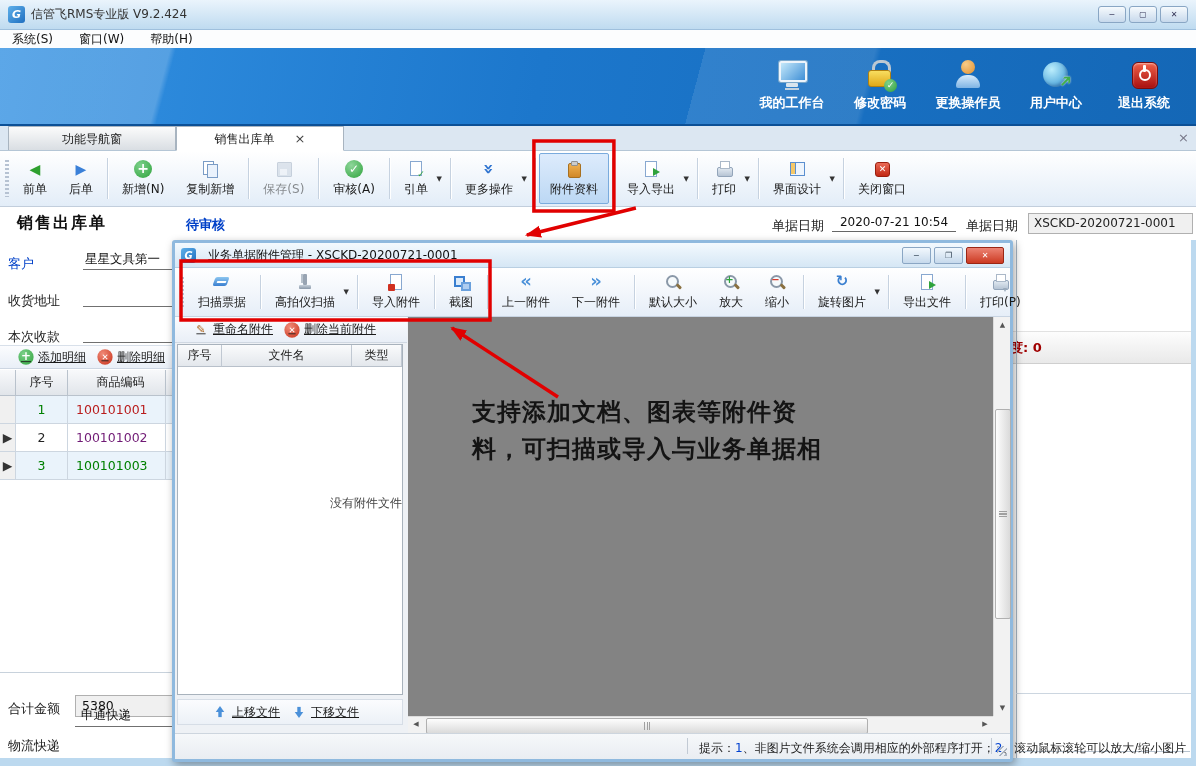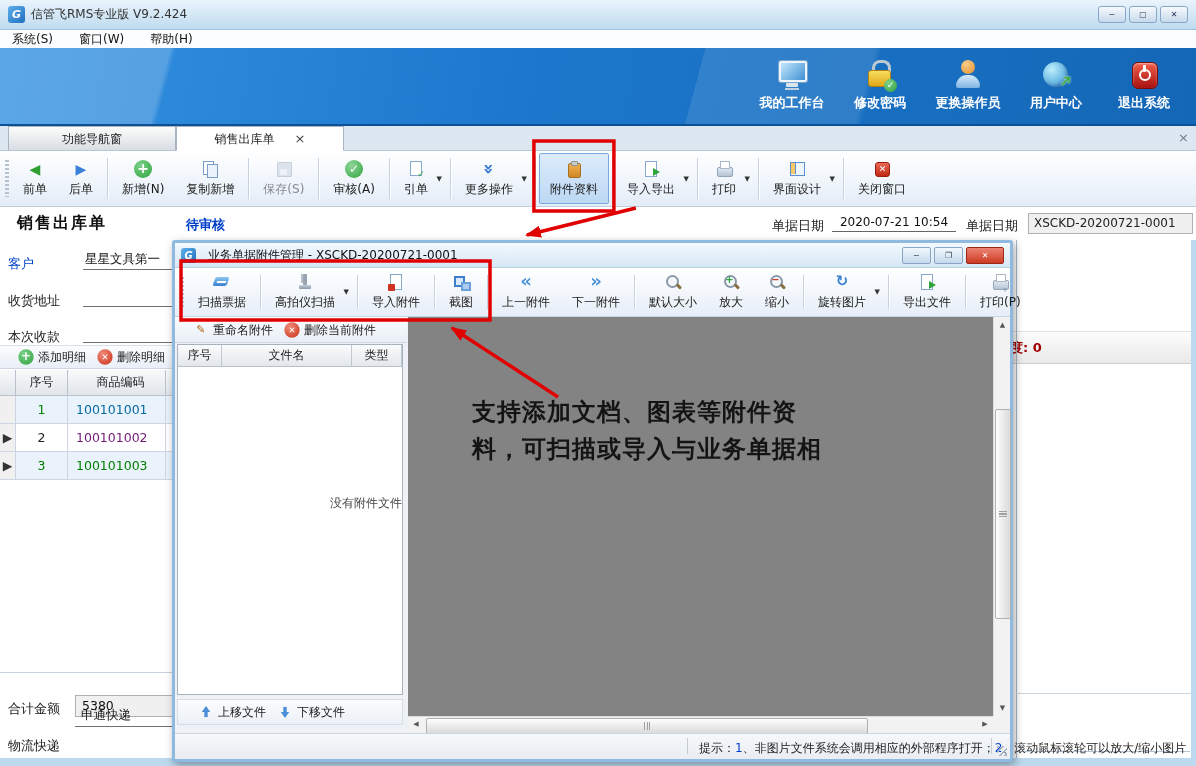--- a/index.html
+++ b/index.html
@@ -106,21 +106,21 @@
   .form-status{position:absolute;left:186px;top:9px;color:#0040c8;font-weight:bold;font-size:13px;}
   .fh-label{position:absolute;top:10px;font-size:13px;color:#222;}
   .fh-date{position:absolute;left:832px;top:8px;width:124px;border-bottom:1px solid #666;text-align:center;padding-bottom:2px;color:#111;}
   .fh-no{position:absolute;left:1028px;top:6px;width:158px;height:19px;background:#f0f0f0;border:1px solid #b0b0b0;line-height:19px;padding-left:5px;color:#222;}
   
   .formbody{position:absolute;left:0;top:240px;width:100%;height:518px;background:#fff;}
   .f-label{position:absolute;left:8px;font-size:13px;color:#222;}
   .f-label.blue{color:#0040c8;}
   .f-line{position:absolute;left:83px;width:157px;height:18px;border-bottom:1px solid #707070;font-size:12.5px;color:#111;padding-left:2px;}
   .dtl{position:absolute;left:0;top:105px;width:173px;height:24px;background:linear-gradient(#fbfcfe,#e9eff7);border-top:1px solid #d8e0ea;border-bottom:1px solid #cdd6e2;display:flex;align-items:center;overflow:hidden;padding-left:2px;box-sizing:border-box;}
-  .ibtn{display:flex;align-items:flex-end;gap:3px;font-size:12px;color:#1a1a1a;padding:0 5px;cursor:pointer;white-space:nowrap;}
+  .ibtn{display:flex;align-items:center;gap:3px;font-size:12px;color:#1a1a1a;padding:0 5px;cursor:pointer;white-space:nowrap;text-decoration:underline;}
   .grid{position:absolute;left:0;top:130px;width:560px;}
   .grow{display:flex;}
   .gcell{box-sizing:border-box;border-right:1px solid #cdd6e0;border-bottom:1px solid #cdd6e0;overflow:hidden;white-space:nowrap;}
   .ghead .gcell{height:26px;line-height:25px;text-align:center;background:linear-gradient(#f8f9fb,#e1e5ea);border-right:1px solid #b9c2cc;border-bottom:1px solid #b9c2cc;color:#222;}
   .gbody .gcell{height:28px;line-height:27px;font-size:12.5px;}
   .gmark{width:16px;background:#f0f0f0;text-align:center;color:#333;font-size:9px;}
   .gc1{width:52px;text-align:center;}
   .gc2{width:98px;padding-left:8px;}
   .gc3{width:160px;padding-left:6px;}
   .gline{position:absolute;left:0;top:432px;width:173px;height:1px;background:#c8d2dc;}
@@ -143,21 +143,21 @@
   .dbtn{width:27px;height:15px;border:1px solid #8aa6c4;border-radius:2px;background:linear-gradient(#f2f8fd,#c6d9ec);font-size:8px;color:#345;display:flex;align-items:center;justify-content:center;cursor:pointer;}
   .dbtn.close{width:36px;background:linear-gradient(#ec8373,#cc3a22);border-color:#9a2614;color:#fff;font-weight:bold;}
   .dtoolbar{position:absolute;left:0;top:25px;width:100%;height:49px;background:linear-gradient(#ffffff,#e6eef8);border-bottom:1px solid #c8d4e2;display:flex;align-items:stretch;padding:2px;box-sizing:border-box;}
   .dtb-ovf{position:absolute;right:3px;top:42px;font-size:8px;color:#9aaabb;}
   .dleft{position:absolute;left:0;top:74px;width:232px;height:416px;}
   .dl-tb{height:25px;background:linear-gradient(#fbfcfe,#e9eff7);border-bottom:1px solid #d0d8e2;display:flex;align-items:center;padding-left:2px;}
   .dl-list{position:absolute;left:2px;top:27px;width:226px;height:351px;background:#fff;border:1px solid #a8b2bc;box-sizing:border-box;}
   .dl-head{display:flex;height:22px;}
   .dl-hcell{box-sizing:border-box;background:linear-gradient(#fafbfc,#e3e7ec);border-right:1px solid #c0c8d2;border-bottom:1px solid #b8c0ca;text-align:center;line-height:21px;color:#222;}
   .dl-empty{position:absolute;left:0;right:0;top:150px;text-align:right;color:#444;}
-  .dl-move{position:absolute;left:2px;top:382px;width:226px;height:26px;background:linear-gradient(#fbfcfe,#ecf1f7);border:1px solid #d6dde6;display:flex;align-items:center;padding-left:4px;box-sizing:border-box;}
+  .dl-move{position:absolute;left:2px;top:382px;width:226px;height:26px;background:linear-gradient(#fbfcfe,#ecf1f7);border:1px solid #d6dde6;display:flex;align-items:center;padding-left:18px;box-sizing:border-box;}
   .dviewer{position:absolute;left:233px;top:74px;width:602px;height:416px;background:#f0f0f0;}
   .vimg{position:absolute;left:0;top:0;width:585px;height:399px;background:#838383;}
   .anno{position:absolute;left:64px;top:76px;width:440px;font-family:"DejaVu Serif",serif;font-weight:bold;font-size:24px;line-height:37px;color:#141414;letter-spacing:1px;}
   .vsb{position:absolute;left:585px;top:0;width:17px;height:399px;background:#f2f2f2;border-left:1px solid #dcdcdc;box-sizing:border-box;}
   .hsb{position:absolute;left:0;top:399px;width:585px;height:17px;background:#f2f2f2;border-top:1px solid #dcdcdc;box-sizing:border-box;}
   .sbtn{position:absolute;font-size:7px;color:#555;text-align:center;}
   .vsb .sbtn{left:0;width:17px;height:16px;line-height:16px;}
   .hsb .sbtn{top:0;width:16px;height:16px;line-height:15px;}
   .vthumb{position:absolute;left:1px;width:14px;top:92px;height:208px;background:linear-gradient(90deg,#fdfdfd,#dadada);border:1px solid #b0b0b0;border-radius:2px;}
   .vthumb::after{content:"";position:absolute;left:3px;right:3px;top:50%;margin-top:-3px;height:6px;background:repeating-linear-gradient(to bottom,#a0a0a0 0 1px,rgba(0,0,0,0) 1px 2.5px);}
@@ -324,21 +324,21 @@
     <div class="grid" id="grid">
         <div class="grow ghead">
           <div class="gcell gmark"></div>
           <div class="gcell gc1">序号</div>
           <div class="gcell gc2">商品编码</div>
           <div class="gcell gc3"></div>
         </div>
         <div class="grow gbody">
           <div class="gcell gmark"></div>
           <div class="gcell gc1" style="color: rgb(0, 128, 0); background: rgb(234, 243, 251);">1</div>
-          <div class="gcell gc2" style="color: #0369a1; background: rgb(234, 243, 251);">100101001</div>
+          <div class="gcell gc2" style="color: #b91c1c; background: rgb(234, 243, 251);">100101001</div>
           <div class="gcell gc3" style="color: rgb(0, 128, 0); background: rgb(234, 243, 251);">EPSON</div>
         </div>
         <div class="grow gbody">
           <div class="gcell gmark">▶</div>
           <div class="gcell gc1" style="color: rgb(34, 34, 34); background: rgb(255, 255, 255);">2</div>
           <div class="gcell gc2" style="color: #701a75; background: rgb(255, 255, 255);">100101002</div>
           <div class="gcell gc3" style="color: rgb(34, 34, 34); background: rgb(255, 255, 255);">EPSON</div>
         </div>
         <div class="grow gbody">
           <div class="gcell gmark">▶</div>

